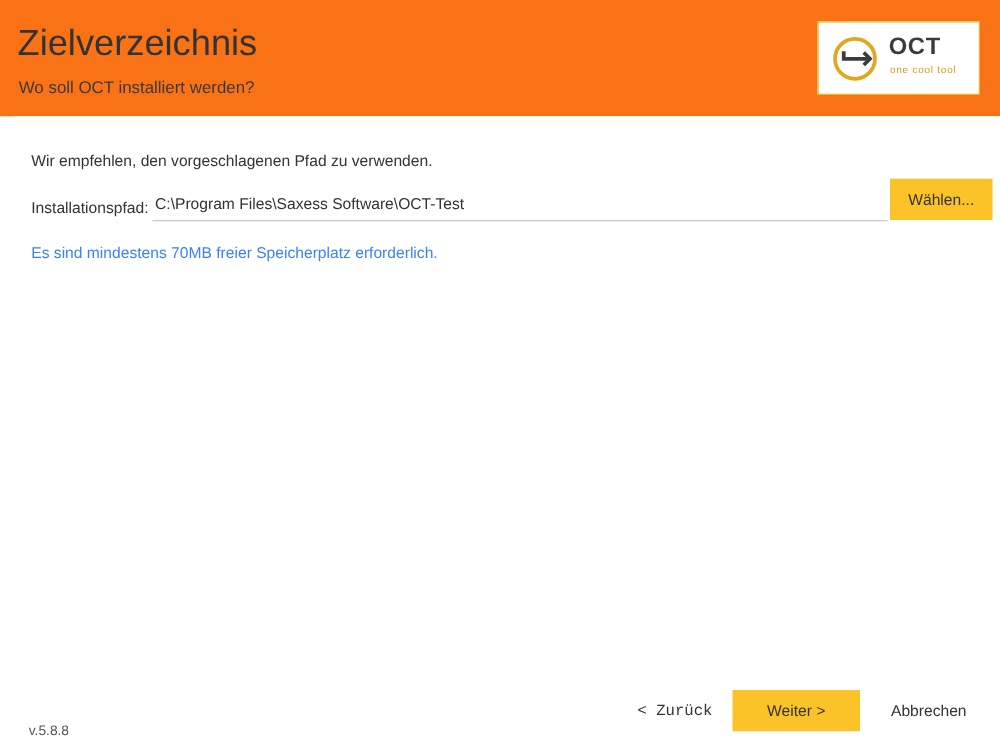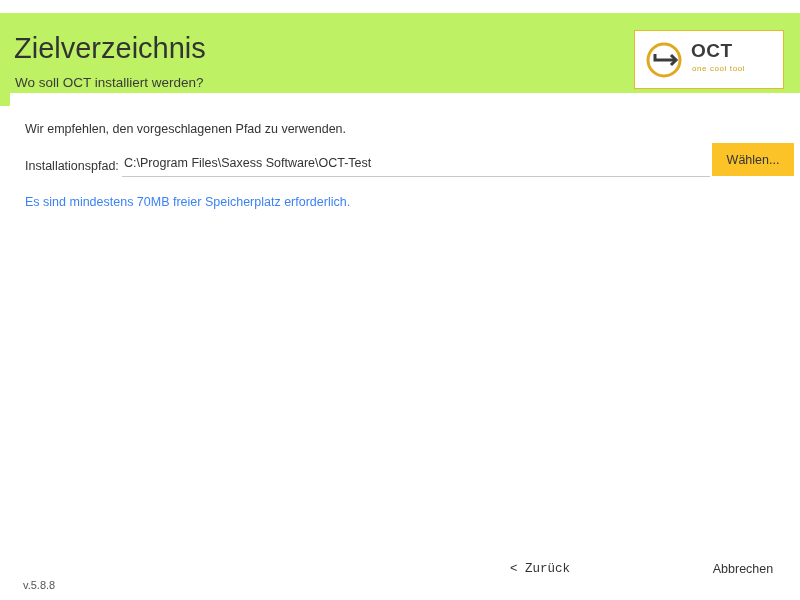--- a/index.html
+++ b/index.html
@@ -18,24 +18,24 @@
     position: relative;
     width: 800px;
     height: 600px;
     background: #ffffff;
   }
 
   
   .header {
     position: absolute;
     left: 0;
-    top: 13px;
+    top: 0;
     width: 800px;
     height: 93px;
-    background: #bef264;
+    background: #f97316;
   }
   .header-title {
     position: absolute;
     left: 14px;
     top: 19px;
     font-size: 29px;
     font-weight: normal;
     color: #333333;
     letter-spacing: 0px;
     white-space: nowrap;
@@ -47,21 +47,21 @@
     font-size: 13.5px;
     color: #3a3a3a;
     white-space: nowrap;
   }
 
   
   .logo-box {
     position: absolute;
     right: 16px;
     top: 17px;
-    width: 150px;
+    width: 130px;
     height: 59px;
     background: #ffffff;
     border: 1px solid #e4b92a;
     box-sizing: border-box;
   }
   .logo-mark {
     position: absolute;
     left: 10px;
     top: 10px;
     width: 38px;
@@ -243,15 +243,16 @@
     <button class="browse-button">Wählen...</button>
 
     <div class="space-text">Es sind mindestens 70MB freier Speicherplatz erforderlich.</div>
   </div>
 
   <div class="footer">
     <div class="version-label">v.5.8.8</div>
   </div>
 
   <button class="btn-back">&lt; Zurück</button>
+  <button class="btn-next">Weiter &gt;</button>
   <button class="btn-cancel">Abbrechen</button>
 
 </div>
 
 </body></html>

